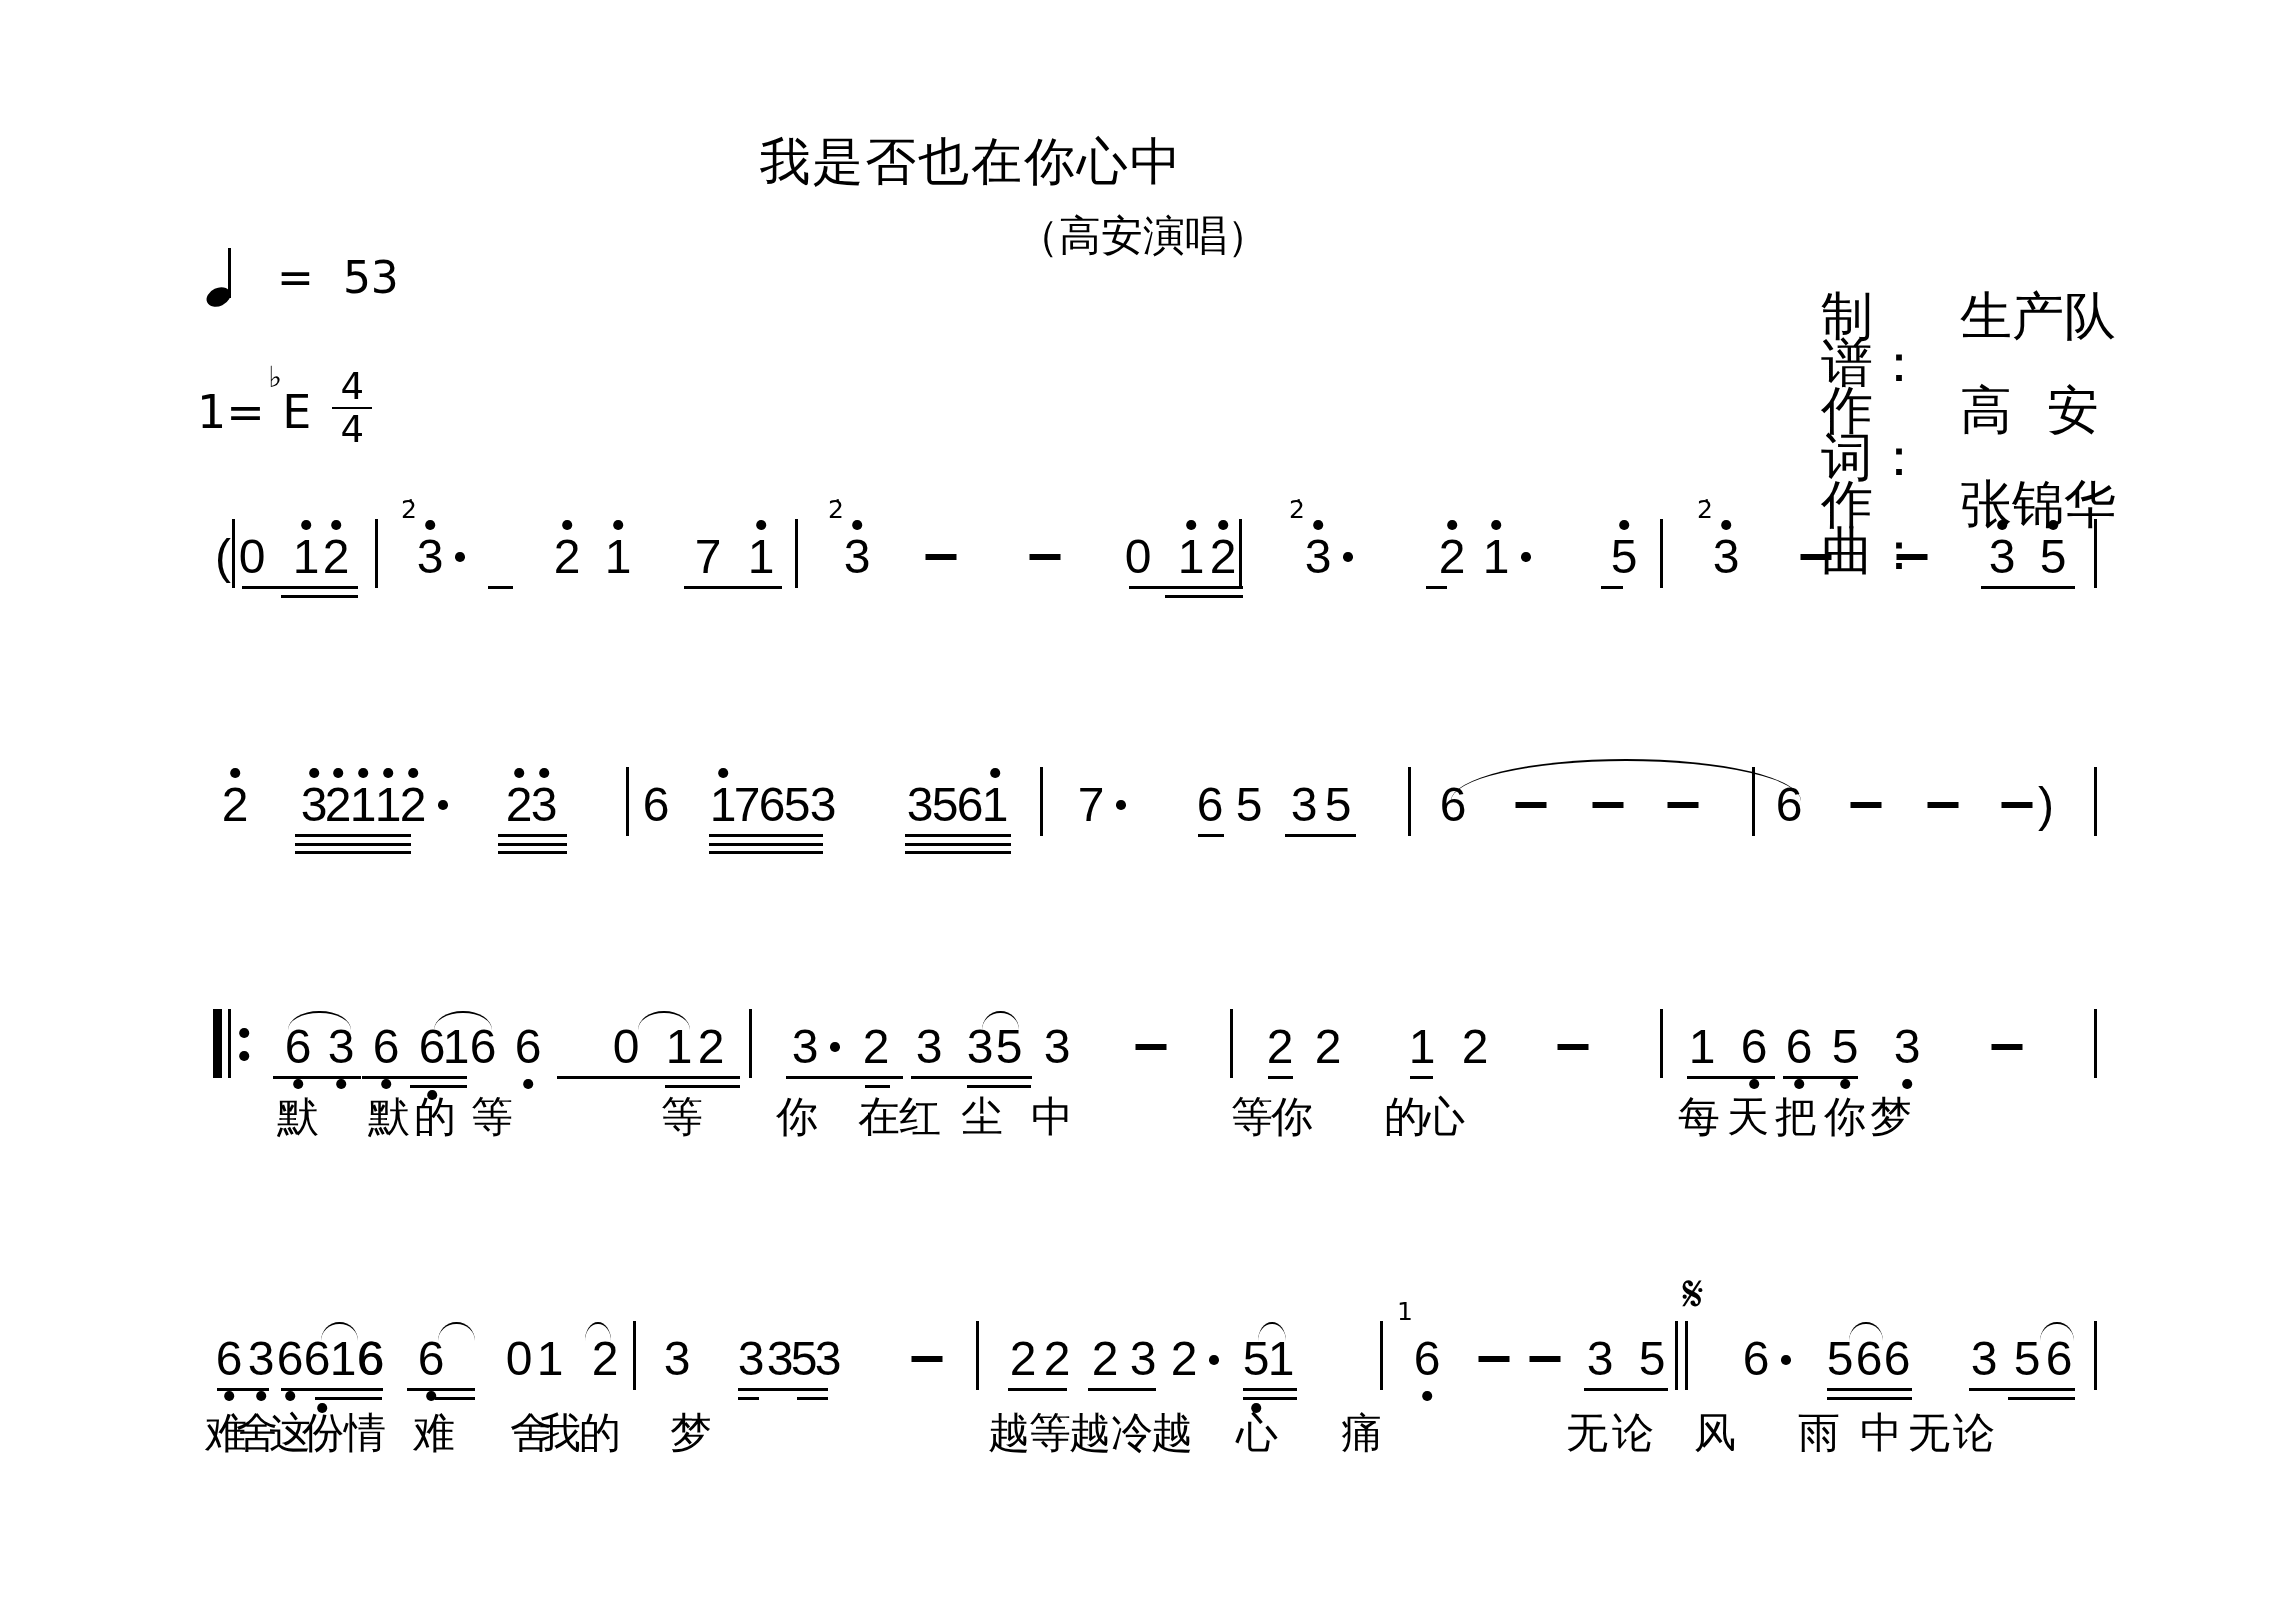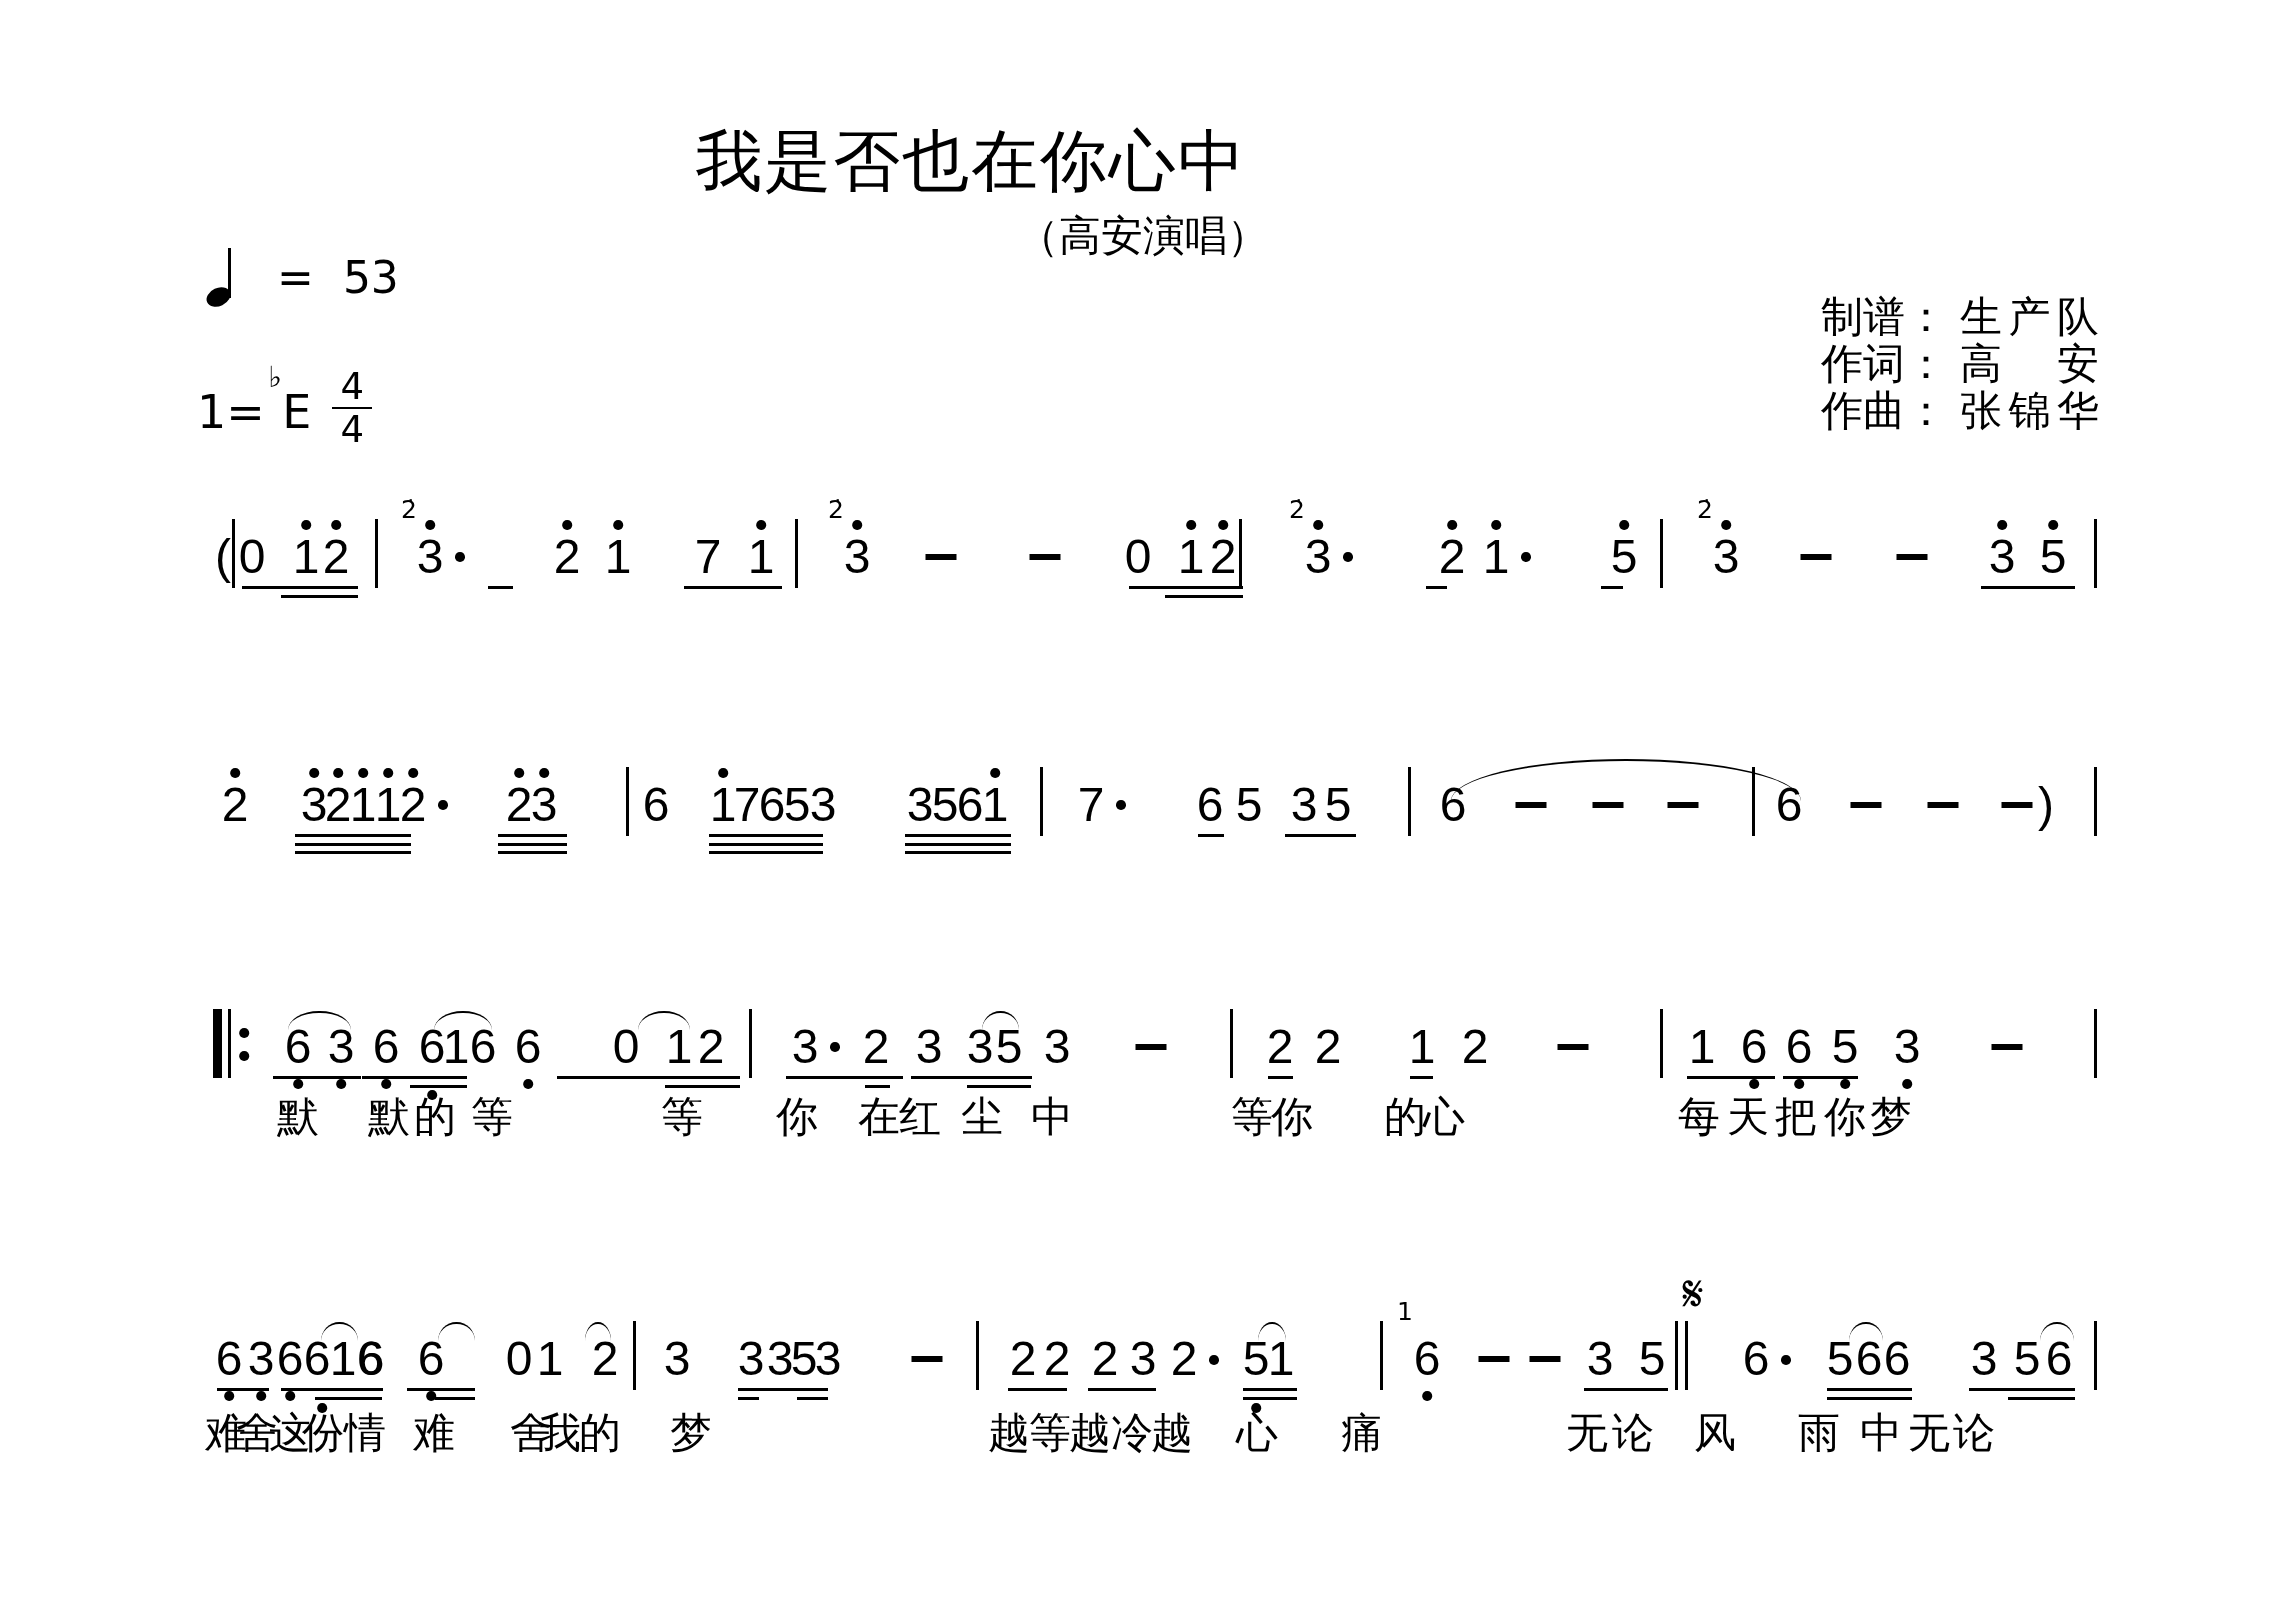--- a/index.html
+++ b/index.html
@@ -1,29 +1,29 @@
 <!DOCTYPE html>
 <html><head>
 <meta charset="utf-8">
 <style>
   html,body{margin:0;padding:0;background:#fff;}
   body{width:2286px;height:1617px;position:relative;overflow:hidden;font-family:"DejaVu Sans","Liberation Sans",sans-serif;color:#000;}
   .abs{position:absolute;}
-  .title{left:0;width:1942px;top:123px;text-align:center;font-size:67px;line-height:77px;letter-spacing:1.9px;}
+  .title{left:0;width:1942px;top:123px;text-align:center;font-size:51px;line-height:77px;letter-spacing:1.9px;}
   .subtitle{left:0;width:2286px;top:211px;text-align:center;font-size:42px;line-height:50px;}
   .tempo{left:204px;top:248px;font-size:44px;line-height:58px;display:flex;align-items:center;}
   .tempo .qnote{position:relative;width:38px;height:60px;margin-right:35px;}
   .tempo .qnote .head{position:absolute;left:1.9px;bottom:1.9px;width:25px;height:18px;background:#000;border-radius:50%;transform:rotate(-25deg);}
   .tempo .qnote .stem{position:absolute;left:24px;bottom:9.6px;width:2.9px;height:50px;background:#000;}
   .tempo .eq{margin-right:29px;}
   .key{left:197px;top:360px;font-size:46px;line-height:58px;display:flex;align-items:flex-end;}
   .key .flat{font-size:29px;position:relative;top:-35px;margin:0 0 0 3.8px;font-style:italic;}
   .key .timesig{display:inline-flex;flex-direction:column;align-items:center;margin-left:21px;font-size:37px;line-height:37px;position:relative;top:7.7px;}
   .key .timesig .bar{width:40px;height:2.9px;background:#000;margin:1.9px 0;}
-  .credits{left:1821px;top:293px;font-size:42px;line-height:47px;}
+  .credits{left:1821px;top:293px;font-size:52px;line-height:47px;}
   .credits .row{display:flex;}
   .credits .lbl{width:139px;}
   .credits .val{width:139px;display:flex;justify-content:space-between;}
   .staff{position:absolute;left:0;top:0;width:2286px;height:1617px;}
   .n{position:absolute;font-family:"Liberation Sans","DejaVu Sans",sans-serif;font-size:48px;line-height:48px;transform:translateX(-50%);text-align:center;}
   .ly{position:absolute;font-size:42px;line-height:48px;transform:translateX(-50%);}
   .bl{position:absolute;width:2.9px;background:#000;}
   .ul{position:absolute;height:2.9px;background:#000;}
   .dot{position:absolute;width:9.6px;height:9.6px;border-radius:50%;background:#000;transform:translateX(-50%);}
   .aug{position:absolute;width:9.6px;height:9.6px;border-radius:50%;background:#000;}

